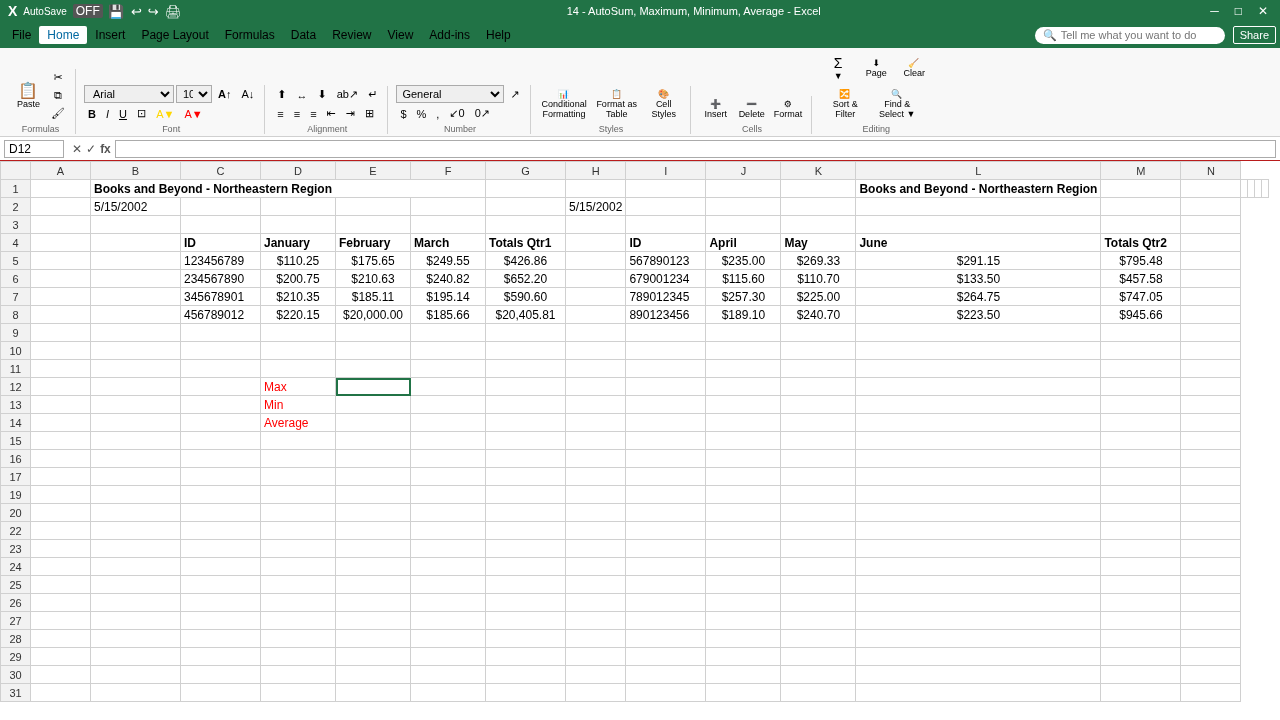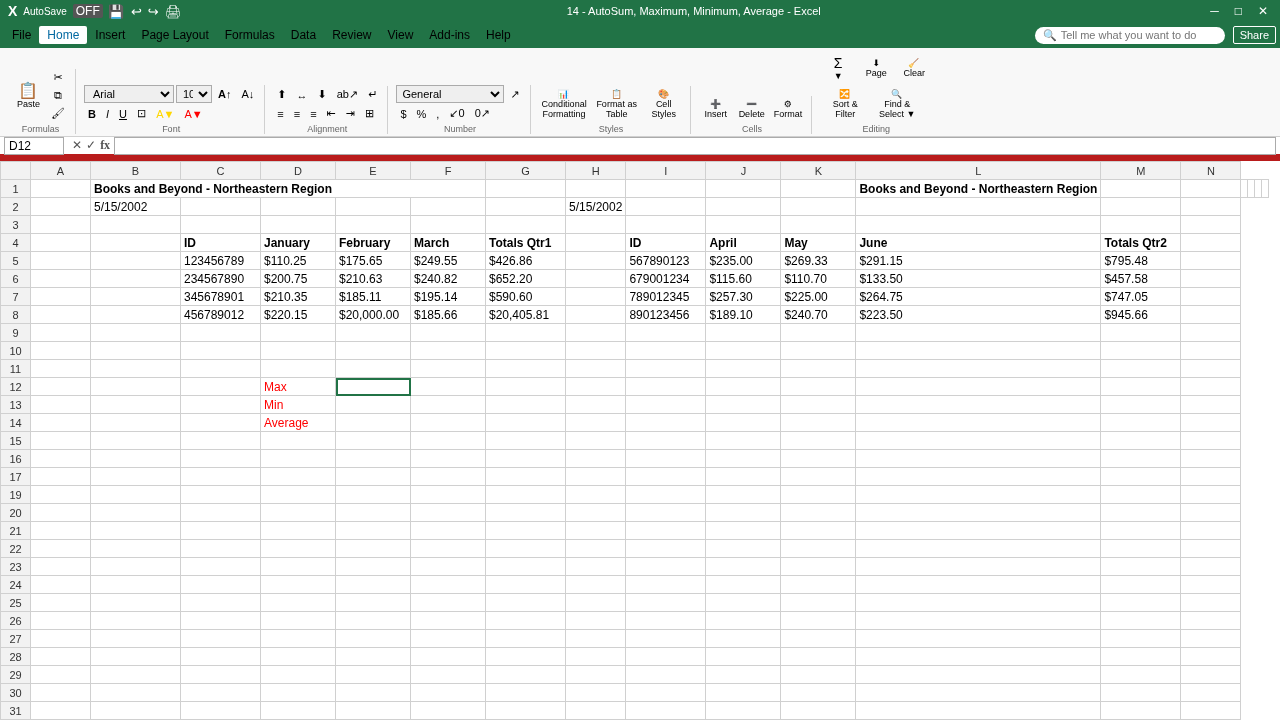--- a/index.html
+++ b/index.html
@@ -84,21 +84,21 @@
       border-radius: 2px;
       cursor: pointer;
       background: transparent;
     }
 
     
     #formulabar {
       display: flex;
       align-items: center;
       background: white;
-      border-bottom: 7px solid #b91c1c;
+      border-bottom: 1px solid #b91c1c;
       height: 24px;
       padding: 0 4px;
     }
     #name-box {
       width: 70px;
       border: 1px solid #ababab;
       padding: 1px 4px;
       font-size: 12px;
       margin-right: 4px;
     }
@@ -160,21 +160,21 @@
     .col-header {
       top: 0;
       z-index: 1;
       min-width: 60px;
     }
 
     .col-a { width: 30px; }
 
     td.selected { outline: 2px solid #217346; outline-offset: -2px; }
     td.red-text { color: red; }
-    td.align-right { text-align: left; }
+    td.align-right { text-align: center; }
     td.bold { font-weight: bold; }
 
     .font-selector {
       border: 1px solid #ababab;
       padding: 1px 4px;
       font-size: 11px;
       width: 90px;
     }
     .size-selector {
       border: 1px solid #ababab;
@@ -373,21 +373,21 @@
       <div class="ribbon-group-label">Editing</div>
     </div>
   </div>
 </div>
 
 <div id="formulabar">
   <input type="text" id="name-box" class="font-selector" value="D12" style="width: 60px;">
   <div id="formula-icons">
     <span>✕</span>
     <span>✓</span>
-    <span style="font-weight:bold;font-family:Liberation Serif, serif;">fx</span>
+    <span style="font-weight:bold;">fx</span>
   </div>
   <input type="text" id="formula-input" value="" style="">
 </div>
 
 <div id="spreadsheet">
   <div id="grid-container">
     <table class="grid">
       <thead>
         <tr>
           <th class="row-header col-a"></th>
@@ -725,37 +725,20 @@
             <td></td>
             <td></td>
             <td></td>
             <td></td>
             <td></td>
             <td></td>
             <td></td>
             <td></td>
           </tr>
           <tr>
-            <th class="row-header">21</th>
-            <td></td>
-            <td></td>
-            <td></td>
-            <td></td>
-            <td></td>
-            <td></td>
-            <td></td>
-            <td></td>
-            <td></td>
-            <td></td>
-            <td></td>
-            <td></td>
-            <td></td>
-            <td></td>
-          </tr>
-          <tr>
             <th class="row-header">22</th>
             <td></td>
             <td></td>
             <td></td>
             <td></td>
             <td></td>
             <td></td>
             <td></td>
             <td></td>
             <td></td>

